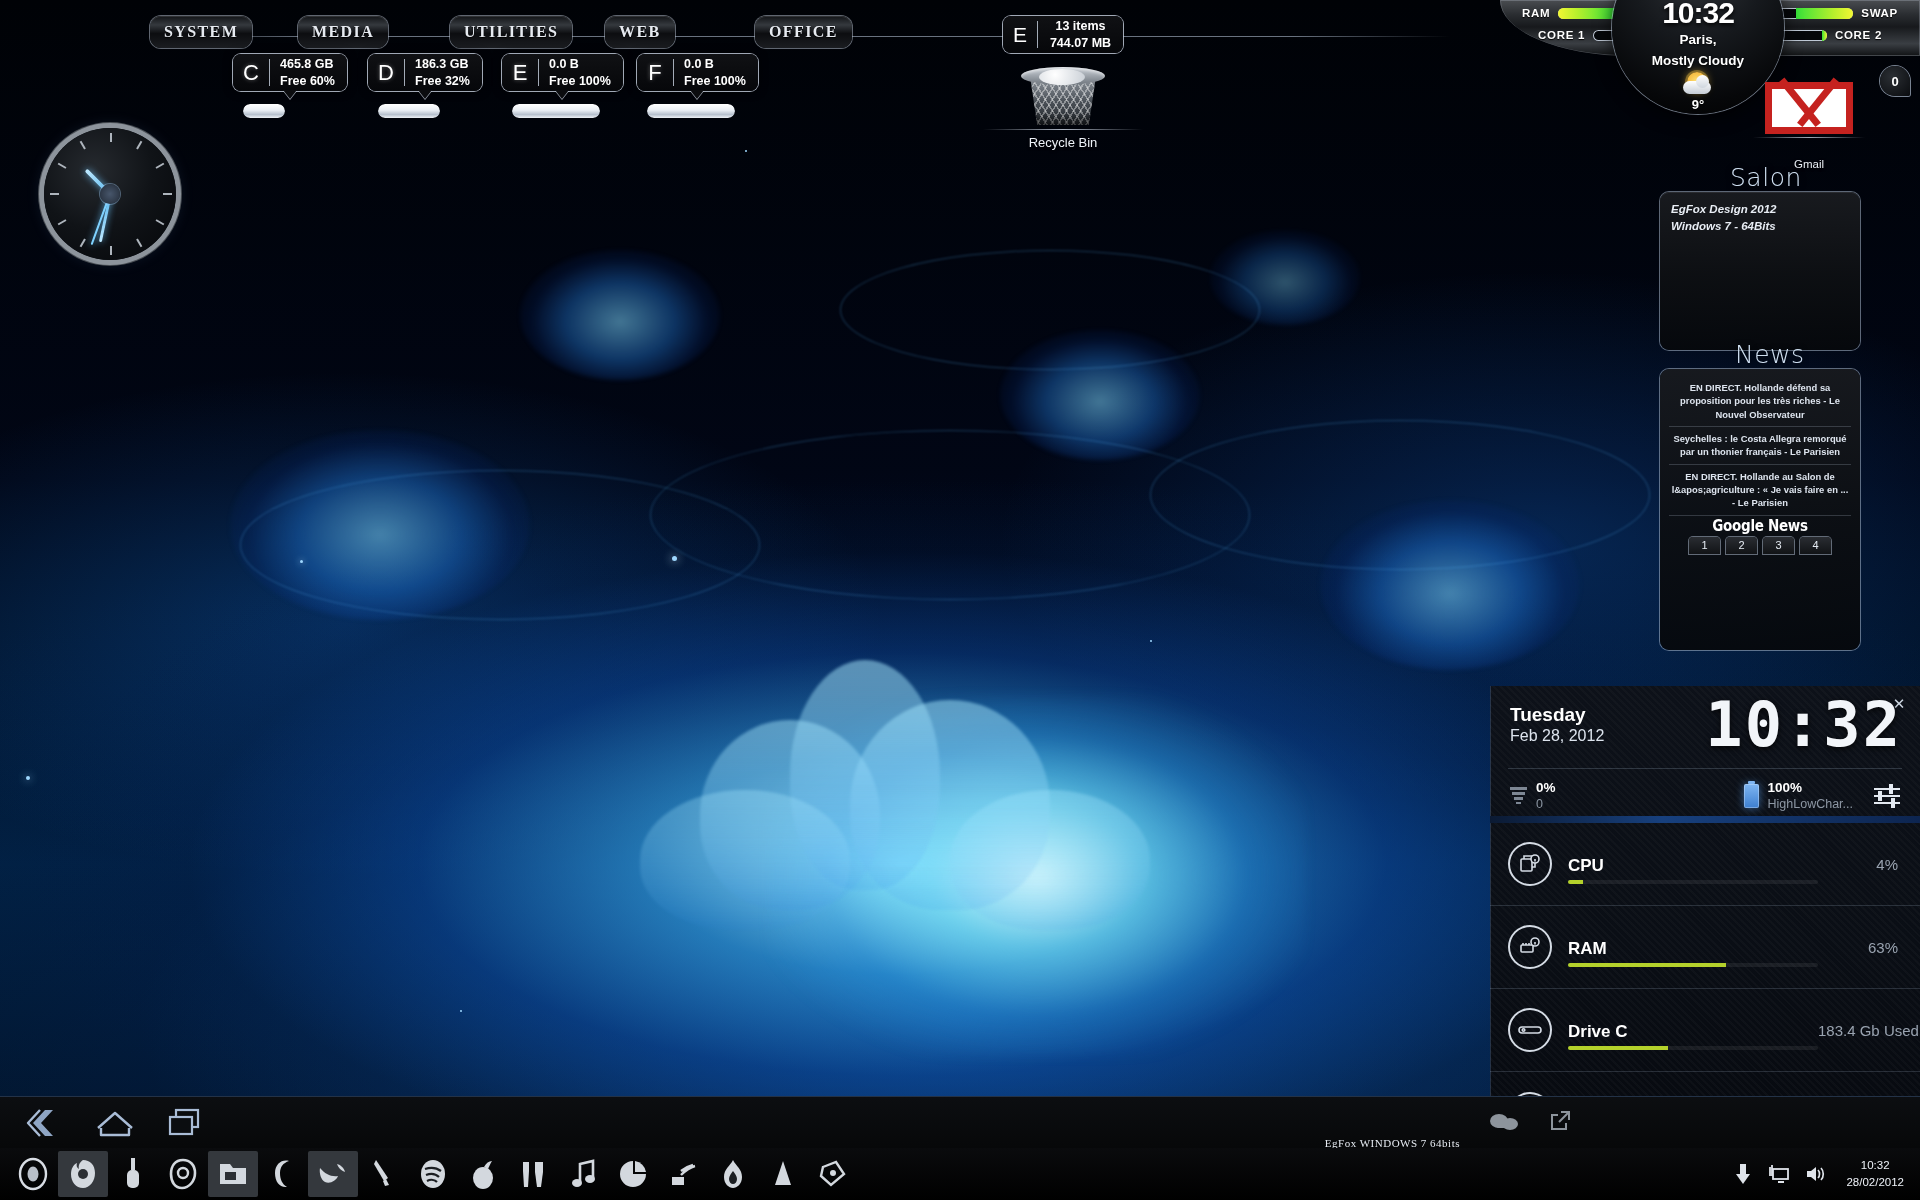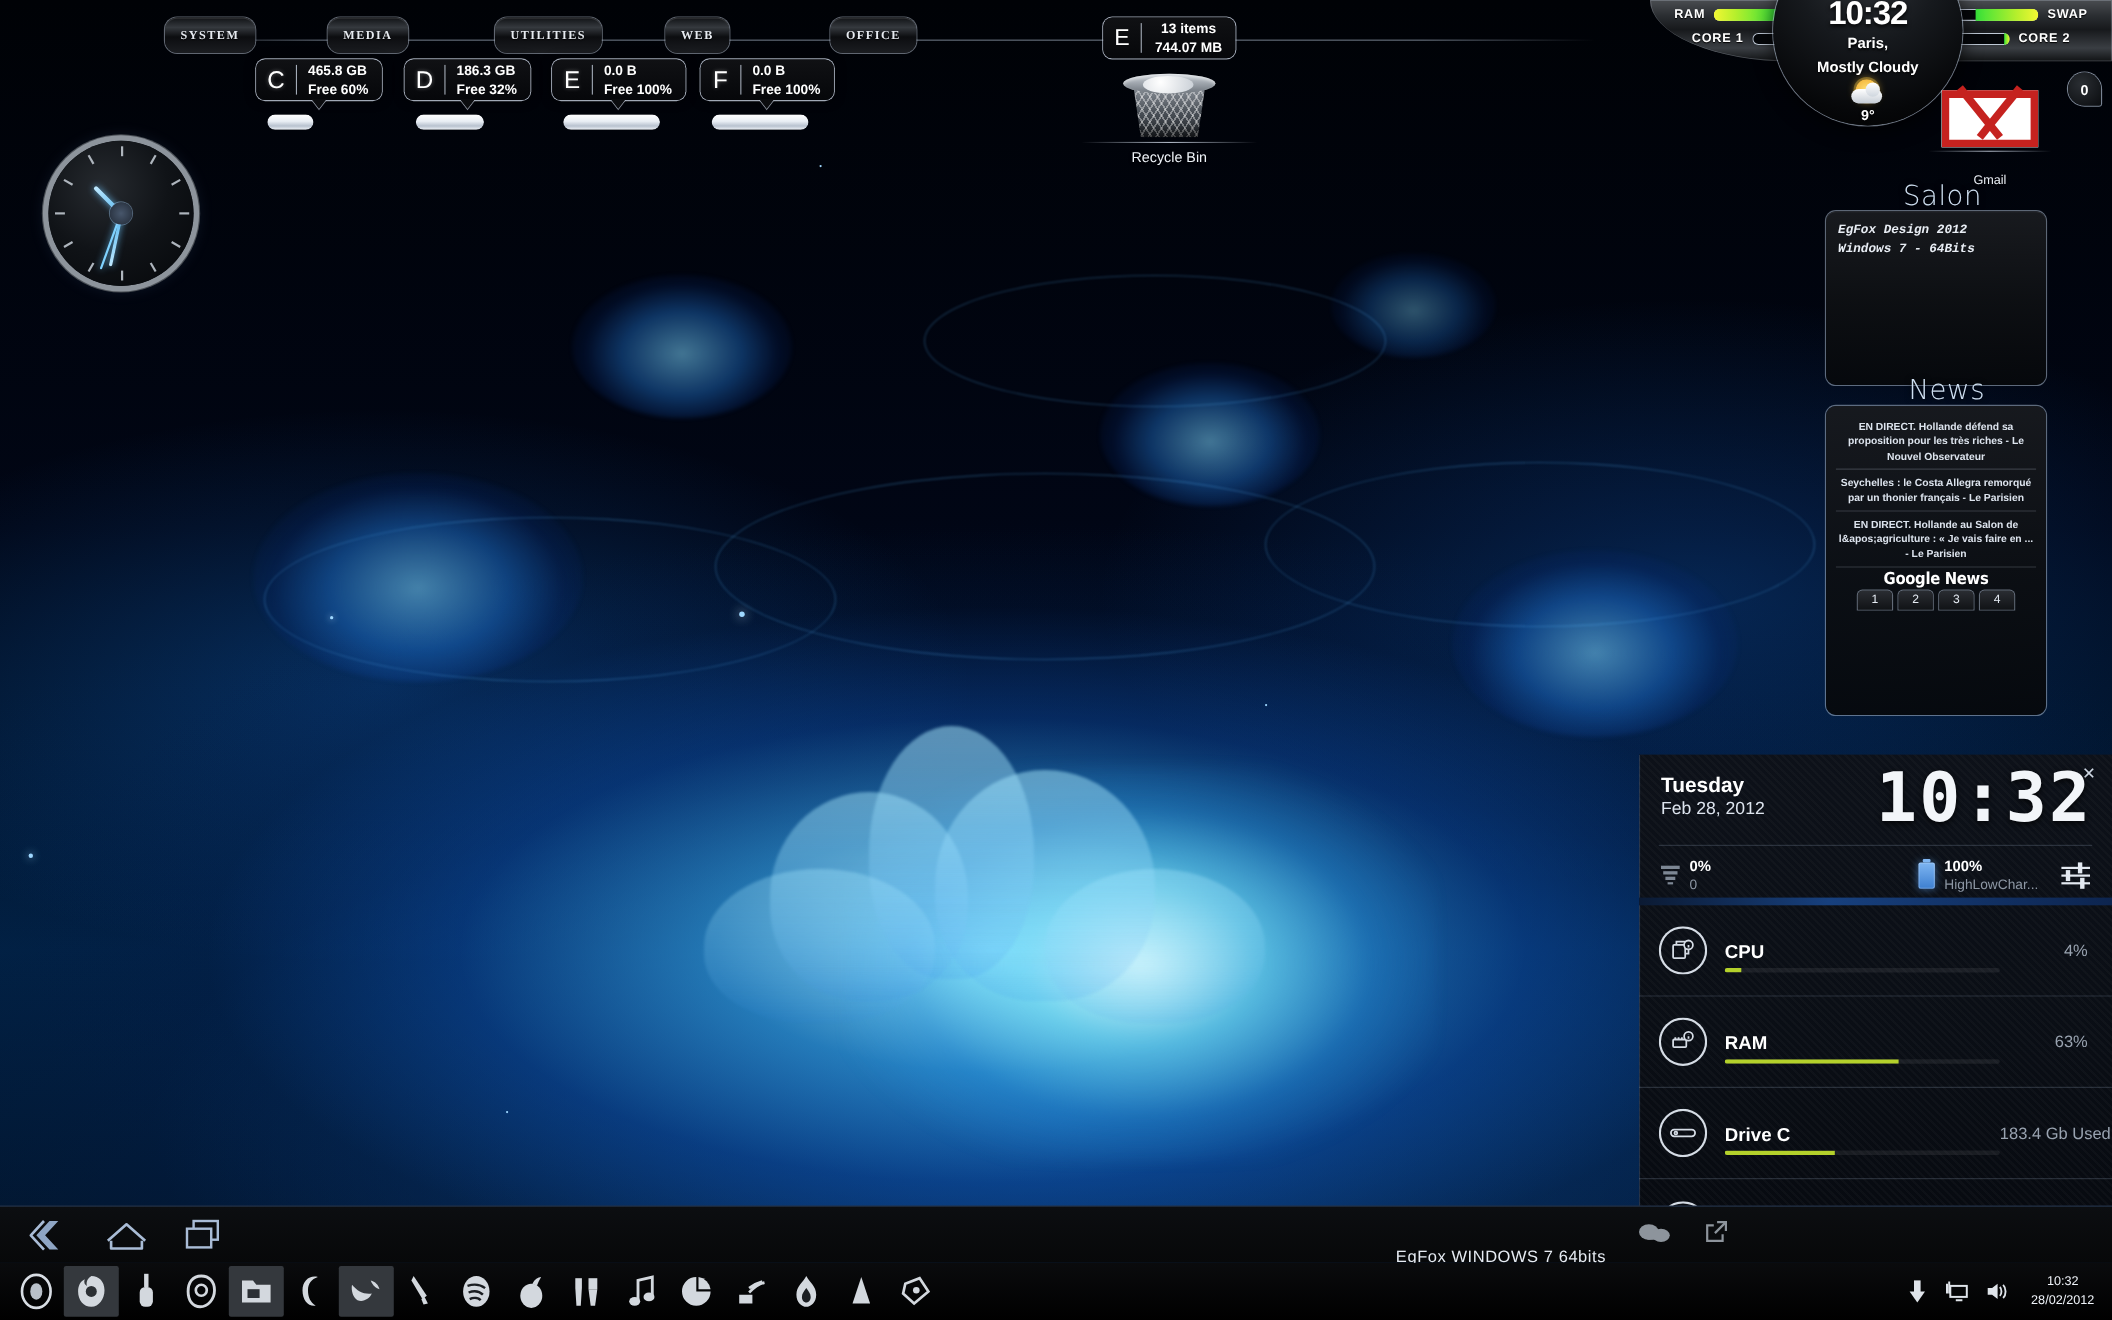--- a/index.html
+++ b/index.html
@@ -54,21 +54,21 @@
     background:linear-gradient(90deg, rgba(255,255,255,0) 0%, rgba(190,205,225,.55) 12%, rgba(190,205,225,.55) 88%, rgba(255,255,255,0) 100%);
   }
   .dock-btn {
     position:absolute; top:0; height:19px; padding:16px 14px;
     display:flex; align-items:center; justify-content:center;
     border-radius:11px;
     background:linear-gradient(180deg,#111316 0%,#35393e 28%,#0c0d10 55%,#1b1d21 100%);
     box-shadow:0 0 0 1px rgba(175,185,200,.55), inset 0 1px 0 rgba(255,255,255,.12);
     color:#e6eaf0;
     font-family:"Liberation Serif", serif;
-    font-size:11px; font-variant:small-caps; letter-spacing:1.4px; font-weight:700;
+    font-size:16px; font-variant:small-caps; letter-spacing:1.4px; font-weight:700;
     text-shadow:0 1px 1px #000;
     white-space:nowrap; cursor:default;
   }
 
   
   .drive {
     position:absolute; top:54px; height:37px;
     display:flex; align-items:stretch;
     border-radius:8px;
     background:linear-gradient(180deg,#101114 0%,#06070a 100%);
@@ -212,21 +212,20 @@
   .widget-title:after {
     content:""; position:absolute; left:-78px; right:-78px; bottom:4px; height:1px;
     background:linear-gradient(90deg,rgba(255,255,255,0),rgba(210,225,245,.75),rgba(255,255,255,0));
     z-index:-1;
   }
   #notes-box {
     position:absolute; left:1660px; top:192px; width:200px; height:158px;
     border-radius:9px; padding:9px 11px;
     background:linear-gradient(180deg, rgba(26,28,32,.92) 0%, rgba(14,16,19,.92) 52%, rgba(6,8,11,.92) 100%);
     box-shadow:0 0 0 1px rgba(170,185,205,.55), inset 0 1px 0 rgba(255,255,255,.08);
-    font-family:Liberation Mono, monospace;
   }
   #notes-box .nline { color:#e8edf4; font-size:11.5px; font-weight:700; font-style:italic; line-height:1.5; }
 
   #news-box {
     position:absolute; left:1660px; top:369px; width:200px; height:281px;
     border-radius:9px; padding:7px 9px 0;
     background:linear-gradient(180deg, rgba(24,26,30,.93) 0%, rgba(12,14,17,.93) 55%, rgba(6,8,11,.93) 100%);
     box-shadow:0 0 0 1px rgba(170,185,205,.55);
     display:flex; flex-direction:column;
   }
@@ -314,22 +313,22 @@
     position:absolute; left:0; right:0; bottom:52px; height:52px;
     background:linear-gradient(180deg,#0c0e11 0%,#070809 100%);
     border-top:1px solid rgba(90,130,190,.35);
     display:flex; align-items:center; padding:0 18px;
   }
   .navbtn { width:54px; height:40px; margin-right:16px; display:flex; align-items:center; justify-content:center; cursor:pointer; }
   #tb-title {
     margin-left:auto; display:flex; align-items:center; gap:26px; padding-right:330px;
   }
   #tb-title .t {
-    color:#e7ecf3; font-size:15px;
-    font-family:Liberation Sans, sans-serif; letter-spacing:.5px;margin-top:40px;
+    color:#e7ecf3; font-size:11px;
+    font-family:Liberation Serif, serif; letter-spacing:.5px;margin-top:40px;
   }
   #taskbar {
     position:absolute; left:0; right:0; bottom:0; height:52px;
     background:linear-gradient(180deg,#0a0b0d 0%,#000 100%);
     display:flex; align-items:center; padding:0 8px;
   }
   .tb-item {
     width:50px; height:46px; display:flex; align-items:center; justify-content:center;
     cursor:pointer; border-radius:2px;
   }

